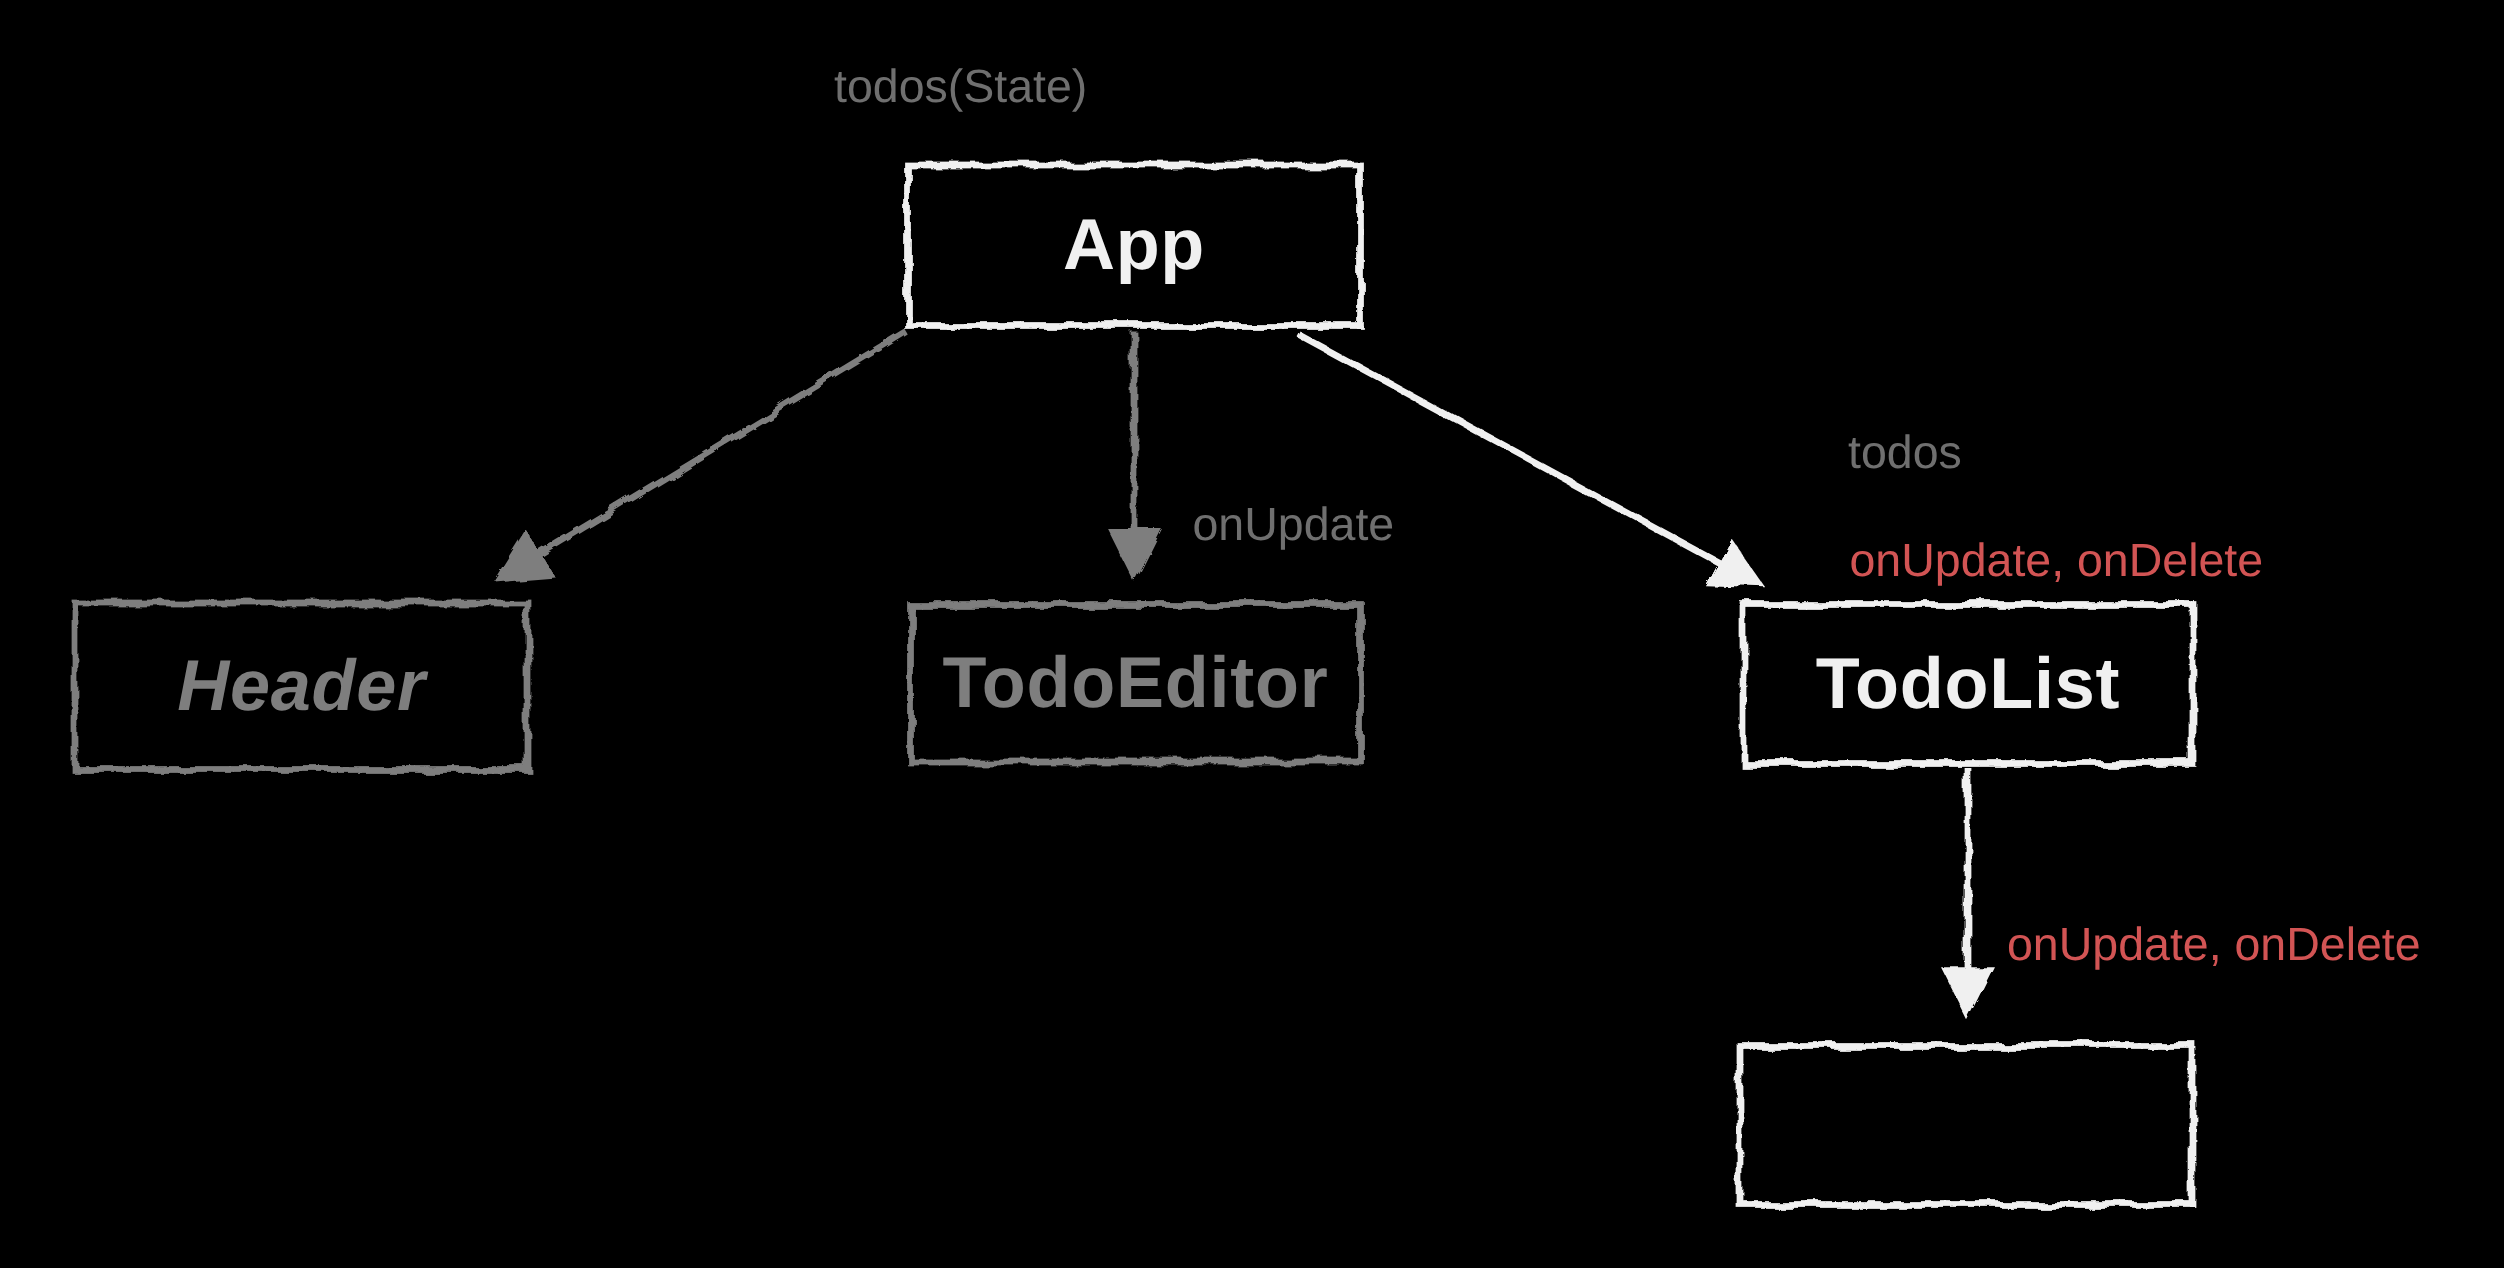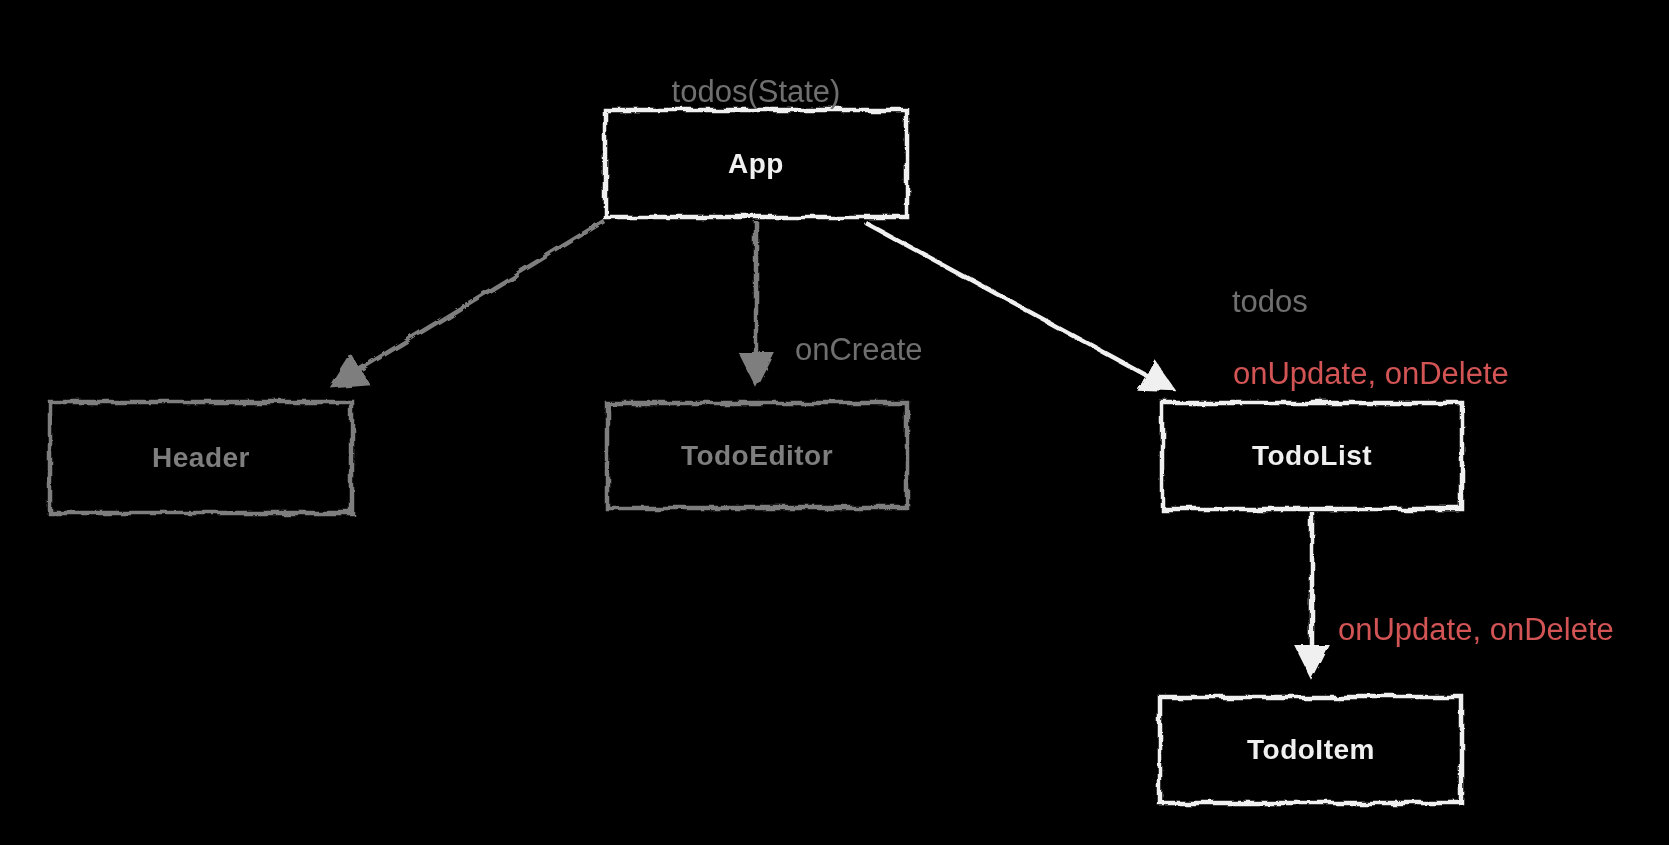--- a/index.html
+++ b/index.html
@@ -30,35 +30,35 @@
   .stroke-white{stroke:var(--white);fill:none;}
   .stroke-gray{stroke:var(--gray);fill:none;}
   .fill-white{fill:var(--white);}
   .fill-gray{fill:var(--gray);}
   .node-label{
     position:absolute;
     display:flex;
     align-items:center;
     justify-content:center;
     font-weight:bold;
-    font-size:28px;
+    font-size:48px;
     letter-spacing:0.5px;
     pointer-events:none;
   }
   .node-white{color:var(--white);}
   .node-gray{color:var(--gray);}
   .edge-label{
     position:absolute;
     font-size:31px;
     white-space:nowrap;
     pointer-events:none;
   }
   .edge-label.gray{color:var(--label_gray);}
   .edge-label.red{color:var(--red);margin-top:25px;}
-  .edge-label.centered{text-align:center;margin-top:34px;}
+  .edge-label.centered{text-align:left;}
 </style>
 </head>
 <body>
 
 <div class="canvas">
 
   <svg class="layer" width="1669" height="845" viewBox="0 0 1669 845">
     <defs>
       <filter id="chalk" x="-10%" y="-10%" width="120%" height="120%">
         <feTurbulence type="fractalNoise" baseFrequency="0.045" numOctaves="5" seed="7" result="noise"></feTurbulence>
@@ -82,31 +82,30 @@
 
       <line x1="604" y1="221" x2="339" y2="382" class="stroke-gray" marker-end="url(#arrow-gray)"></line>
       <line x1="756" y1="221" x2="756" y2="377" class="stroke-gray" marker-end="url(#arrow-gray)"></line>
       <line x1="866" y1="223" x2="1168" y2="387" class="stroke-white" marker-end="url(#arrow-white)"></line>
       <line x1="1312" y1="512" x2="1312" y2="670" class="stroke-white" marker-end="url(#arrow-white)"></line>
     </g>
   </svg>
 
   <div class="node-label node-white" style="left:605px;top:110px;width:302px;height:107px;">App</div>
 
-  <div class="node-label node-gray" style="left:50px;top:402px;width:302px;height:111px;">Header</div>
+  <div class="node-label node-gray" style="left:50px;top:402px;width:302px;height:111px;font-style:italic;">Header</div>
 
   <div class="node-label node-white" style="left:1162px;top:403px;width:300px;height:106px;">TodoList</div>
 
   <div class="node-label node-gray" style="left:607px;top:403px;width:300px;height:105px;">TodoEditor</div>
 
-  <div class="node-label node-white" style="left:1160px;top:697px;width:302px;height:106px;">TodoItem</div>
 
   <div class="edge-label gray centered" style="left:556px;top:40px;width:400px;">todos(State)</div>
 
-  <div class="edge-label gray" style="left:795px;top:332px;">onCreate</div>
+  <div class="edge-label gray" style="left:795px;top:332px;">onUpdate</div>
 
   <div class="edge-label gray" style="left:1232px;top:284px;">todos</div>
 
   <div class="edge-label red" style="left:1233px;top:331px;">onUpdate, onDelete</div>
 
   <div class="edge-label red" style="left:1338px;top:587px;">onUpdate, onDelete</div>
 
 </div>
 
 </body></html>

